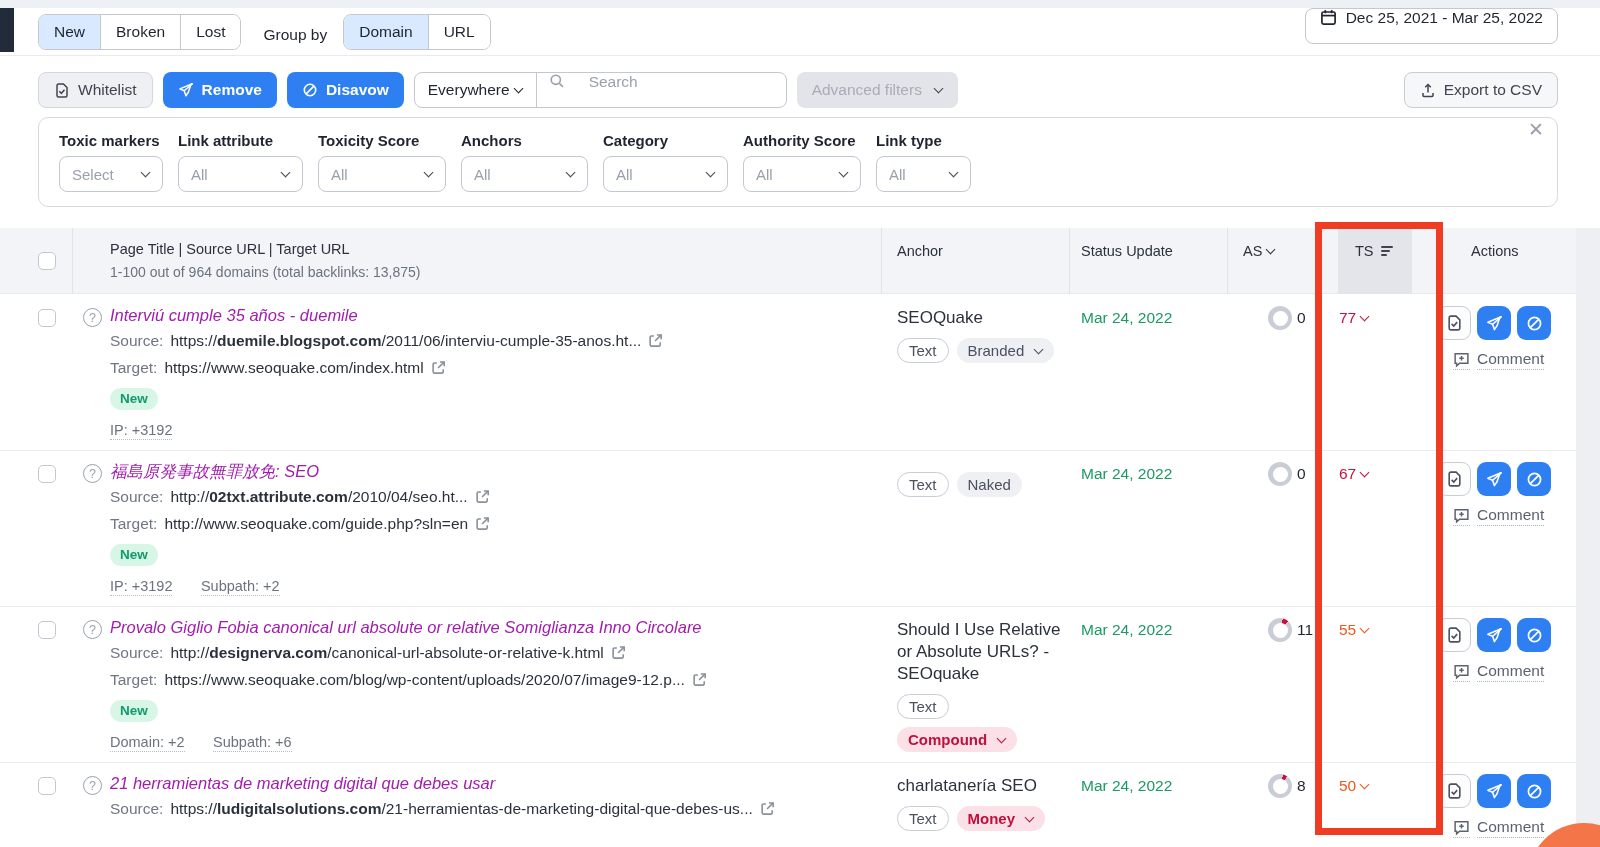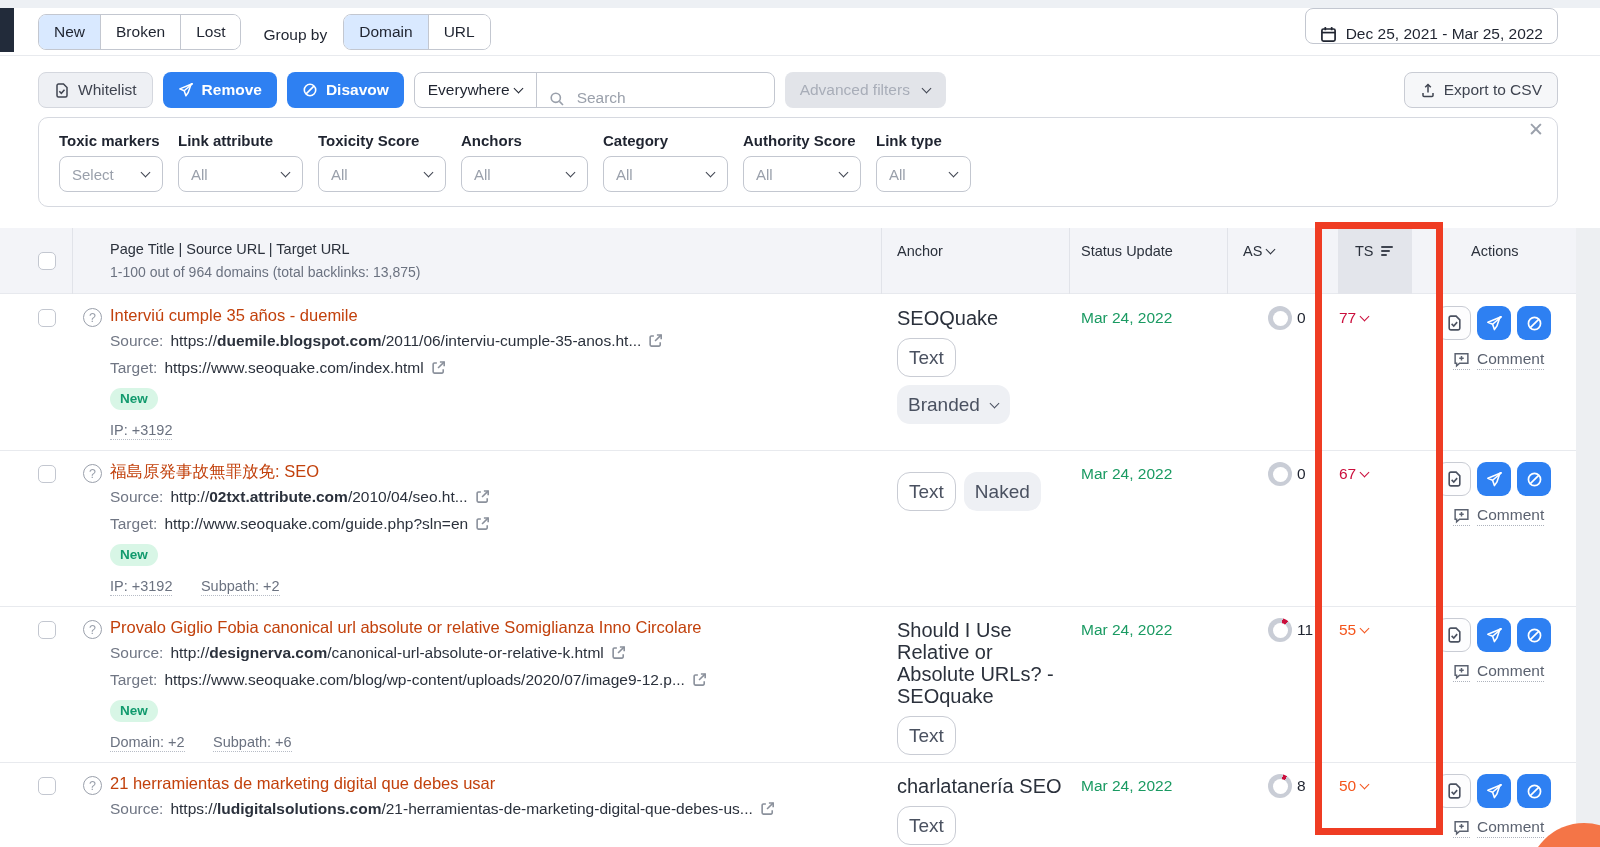--- a/index.html
+++ b/index.html
@@ -13,33 +13,33 @@
 
   
   .topbar { position:absolute; left:0; top:8px; width:1600px; height:48px; background:#fff;
             border-bottom:1px solid #e8eaee; display:flex; align-items:center; padding-left:38px; }
   .seg { display:flex; height:36px; border:1px solid #c3c7d0; border-radius:8px; overflow:hidden; background:#fff; }
   .seg .si { display:flex; align-items:center; padding:0 15px; font-size:15.5px; color:#1f2430; cursor:pointer;
              border-left:1px solid #c3c7d0; background:#fff; }
   .seg .si:first-child { border-left:none; }
   .seg .si.sel { background:#d9e9ff; }
   .groupby { font-size:15.5px; color:#1f2430; margin:6px 16px 0 22px; }
-  .datebtn { position:absolute; right:42px; top:0; height:36px; display:flex; align-items:flex-end; gap:9px;
+  .datebtn { position:absolute; right:42px; top:0; height:36px; display:flex; align-items:flex-start; gap:9px;
              border:1px solid #c3c7d0; border-radius:8px; padding:0 14px; font-size:15.5px; background:#fff; cursor:pointer; }
 
   
   .toolbar { position:absolute; left:0; top:68px; width:1600px; height:44px; display:flex; align-items:center;
              padding-left:38px; }
   .btn { height:36px; display:inline-flex; align-items:center; gap:8px; border-radius:8px; padding:0 15px;
          font-size:15.5px; cursor:pointer; white-space:nowrap; }
   .btn.light { background:#eef0f4; border:1px solid #d4d7de; color:#3f4450; }
   .btn.blue { background:var(--accent-blue); color:#fff; font-weight:700; border:none; margin-left:10px; }
   .scopewrap { display:flex; height:36px; border:1px solid #c3c7d0; border-radius:8px; margin-left:10px; background:#fff; overflow:hidden; }
   .scope { display:flex; align-items:center; padding:0 13px; font-size:15.5px; cursor:pointer; border-right:1px solid #c3c7d0; }
-  .searchbox { display:flex; align-items:flex-end; gap:12px; padding:0 12px; }
+  .searchbox { display:flex; align-items:flex-start; gap:24px; padding:0 12px; }
   .searchbox input { border:none; outline:none; font-size:15.5px; width:185px; color:#1f2430; font-family:inherit; }
   .searchbox input::placeholder { color:#9aa0ab; }
   .btn.disabled { background:#e2e4e9; color:#a8adb8; border:none; margin-left:10px; }
   .btn.export { background:#f6f7f9; border:1px solid #c9ccd4; color:#3f4450; position:absolute; right:42px; }
 
   
   .fpanel { position:absolute; left:38px; top:117px; width:1520px; height:90px; border:1px solid #d6d9e0;
             border-radius:10px; background:#fff; display:flex; gap:15px; padding:14px 0 0 20px; }
   .fgroup { display:flex; flex-direction:column; gap:7px; }
   .flabel { font-size:15px; font-weight:700; color:#1f2430; white-space:nowrap; }
@@ -57,33 +57,33 @@
   .ts-cell { position:absolute; left:1338px; top:0; width:74px; height:66px; background:#e3e5eb; }
 
   .cb { position:absolute; width:18px; height:18px; border:1.6px solid #c3c7d0; border-radius:5px; background:#fff; cursor:pointer; }
 
   
   .row { position:absolute; left:0; width:1576px; background:#fff; }
   .row.bdr { border-top:1px solid #e8eaee; }
   .help { position:absolute; left:83px; top:13px; width:19px; height:19px; border:1.5px solid #9aa0ab; border-radius:50%;
           color:#9aa0ab; font-size:12.5px; display:flex; align-items:center; justify-content:center; cursor:pointer; }
   .main { position:absolute; left:110px; top:8px; width:775px; }
-  .ttl { font-size:16.5px; color:#c2410c; line-height:24px; }
+  .ttl { font-size:16.5px; color:#a21caf; line-height:24px;font-style:italic; }
   .uline { font-size:15.5px; color:#2b313c; line-height:27px; display:flex; align-items:center; gap:7px; white-space:nowrap; }
   .uline .lab { color:#707684; }
   .uline b { font-weight:700; }
   .badge { display:inline-block; margin-top:7px; padding:3px 10px 4px; border-radius:12px; background:var(--badge-green-bg);
            color:var(--badge-green-text); font-size:13.5px; font-weight:700; }
   .metas { margin-top:11px; }
   .meta { font-size:14.5px; color:#6b7280; border-bottom:1px dotted #b7bcc6; margin-right:24px; padding-bottom:1px; cursor:pointer; }
   .anchorcol { position:absolute; left:897px; top:12px; width:165px; }
-  .antext { font-size:20px; color:#2b313c; line-height:22px; overflow-wrap:break-word; }
+  .antext { font-size:17px; color:#2b313c; line-height:22px; overflow-wrap:break-word; }
   .pills { display:flex; flex-wrap:wrap; gap:8px; margin-top:9px; width:165px; }
-  .pill { display:inline-flex; align-items:center; gap:6px; height:39px; padding:0 11px; border-radius:13px;
-          font-size:19px; color:#4a5160; background:#eef0f4; cursor:pointer; white-space:nowrap;text-align:center; }
+  .pill { display:inline-flex; align-items:center; gap:6px; height:25px; padding:0 11px; border-radius:13px;
+          font-size:15px; color:#4a5160; background:#eef0f4; cursor:pointer; white-space:nowrap;text-align:center; }
   .pill.outline { background:#fff; border:1px solid #c9ccd4; }
   .pill.pink { background:var(--pink-bg); color:var(--pink-text); font-weight:600; }
   .statuscol { position:absolute; left:1081px; top:14px; font-size:15.5px; color:var(--status-green); }
   .ascol { position:absolute; left:1268px; top:11px; display:flex; align-items:center; gap:5px; }
   .donut { position:relative; display:inline-block; width:24px; height:24px; border-radius:50%; background:#c9cdd6; }
   .donut::after { content:""; position:absolute; inset:4.5px; background:#fff; border-radius:50%; }
   .donut.r-md { background:conic-gradient(from 14deg, var(--ts-red) 0 30deg, #c9cdd6 30deg 360deg); }
   .donut.r-sm { background:conic-gradient(from 16deg, var(--ts-red) 0 21deg, #c9cdd6 21deg 360deg); }
   .asval { font-size:15.5px; color:#1f2430; }
   .tscol { position:absolute; left:1322px; top:14px; width:64px; text-align:center; font-size:15.5px; cursor:pointer; }

